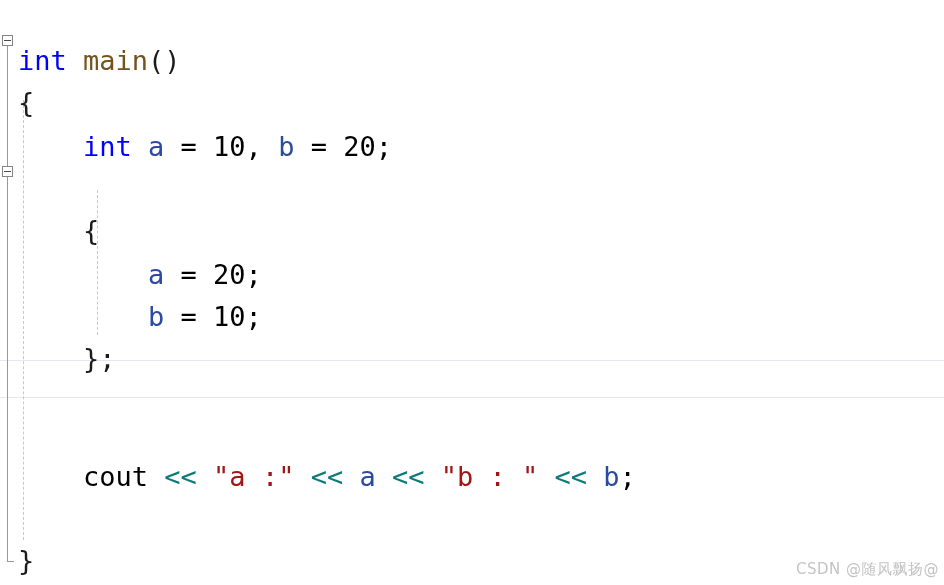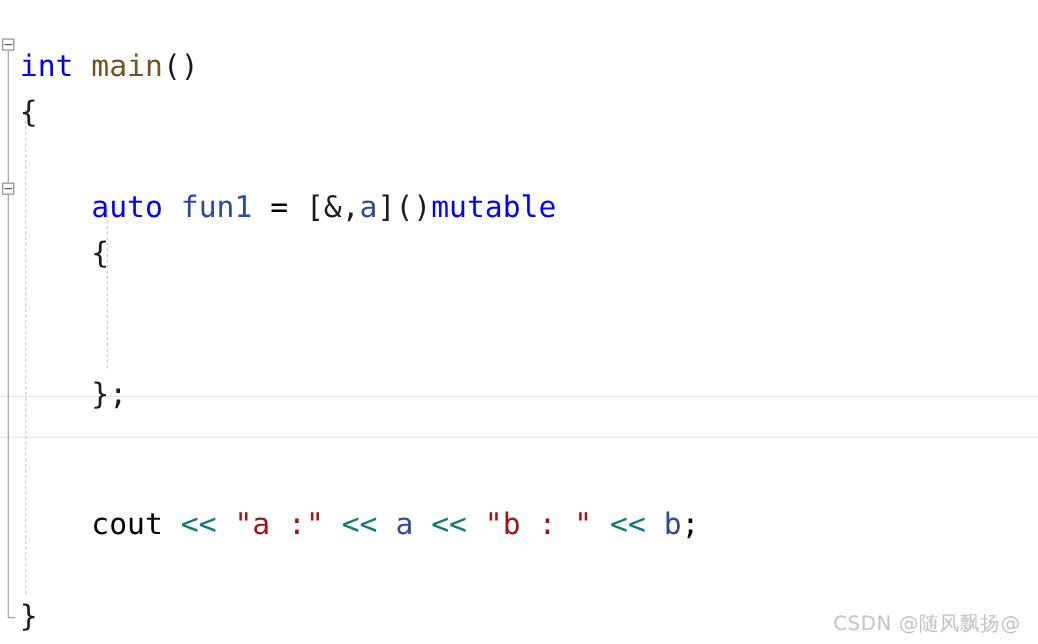--- a/index.html
+++ b/index.html
@@ -103,24 +103,24 @@
   .tok-function { color: #74531f; }
   .tok-var      { color: #2b4b9e; }
   .tok-string   { color: #a31515; }
   .tok-operator { color: #0d7a78; }
   .tok-control  { color: #9b00c7; }
   .tok-brace    { color: #1b1b1b; }
 
   
   .watermark {
     position: absolute;
-    right: 16px;
+    right: 5px;
     bottom: 6px;
     font-family: "DejaVu Sans", "Liberation Sans", sans-serif;
-    font-size: 18px;
+    font-size: 15px;
     color: #c4c4c4;
     white-space: pre;
     letter-spacing: 0.5px;
   }
 </style>
 </head>
 <body>
 
 <div id="editor">
 
@@ -132,22 +132,24 @@
   <div class="fold-margin">
     <div class="fold-bar" style="top: 46px; height: 515px;"></div>
     <div class="fold-bar-end" style="top: 561px;"></div>
     <div class="fold-box" style="left: 2px; top: 35px;"></div>
     <div class="fold-box" style="left: 2px; top: 166px;"></div>
   </div>
 
   <div class="code-layer">
       <div class="line" style="top: 30px;"><span class="tok-keyword">int</span><span class="tok-plain"> </span><span class="tok-function">main</span><span class="tok-brace">()</span></div>
       <div class="line" style="top: 72px;"><span class="tok-brace">{</span></div>
-      <div class="line" style="top: 158px;"><span class="tok-plain">    </span><span class="tok-keyword">auto</span><span class="tok-plain"> </span><span class="tok-var">fun1</span><span class="tok-plain"> = </span><span class="tok-brace">[&amp;,</span><span class="tok-var">a</span><span class="tok-brace">]()</span><span class="tok-keyword">mutable</span></div>
+      <div class="line" style="top: 116px;"><span class="tok-plain">    </span><span class="tok-keyword">int</span><span class="tok-plain"> </span><span class="tok-var">a</span><span class="tok-plain"> = 10, </span><span class="tok-var">b</span><span class="tok-plain"> = 20;</span></div>
       <div class="line" style="top: 200px;"><span class="tok-plain">    </span><span class="tok-brace">{</span></div>
+      <div class="line" style="top: 244px;"><span class="tok-plain">        </span><span class="tok-var">a</span><span class="tok-plain"> = 20;</span></div>
+      <div class="line" style="top: 286px;"><span class="tok-plain">        </span><span class="tok-var">b</span><span class="tok-plain"> = 10;</span></div>
       <div class="line" style="top: 328px;"><span class="tok-plain">    </span><span class="tok-brace">};</span></div>
       <div class="line" style="top: 370px;"></div>
       <div class="line" style="top: 446px;"><span class="tok-plain">    </span><span class="tok-plain">cout</span><span class="tok-plain"> </span><span class="tok-operator">&lt;&lt;</span><span class="tok-plain"> </span><span class="tok-string">"a :"</span><span class="tok-plain"> </span><span class="tok-operator">&lt;&lt;</span><span class="tok-plain"> </span><span class="tok-var">a</span><span class="tok-plain"> </span><span class="tok-operator">&lt;&lt;</span><span class="tok-plain"> </span><span class="tok-string">"b : "</span><span class="tok-plain"> </span><span class="tok-operator">&lt;&lt;</span><span class="tok-plain"> </span><span class="tok-var">b</span><span class="tok-plain">;</span></div>
       <div class="line" style="top: 530px;"><span class="tok-brace">}</span></div>
     </div>
 
   <div class="watermark">CSDN @随风飘扬@</div>
 
 </div>
 

